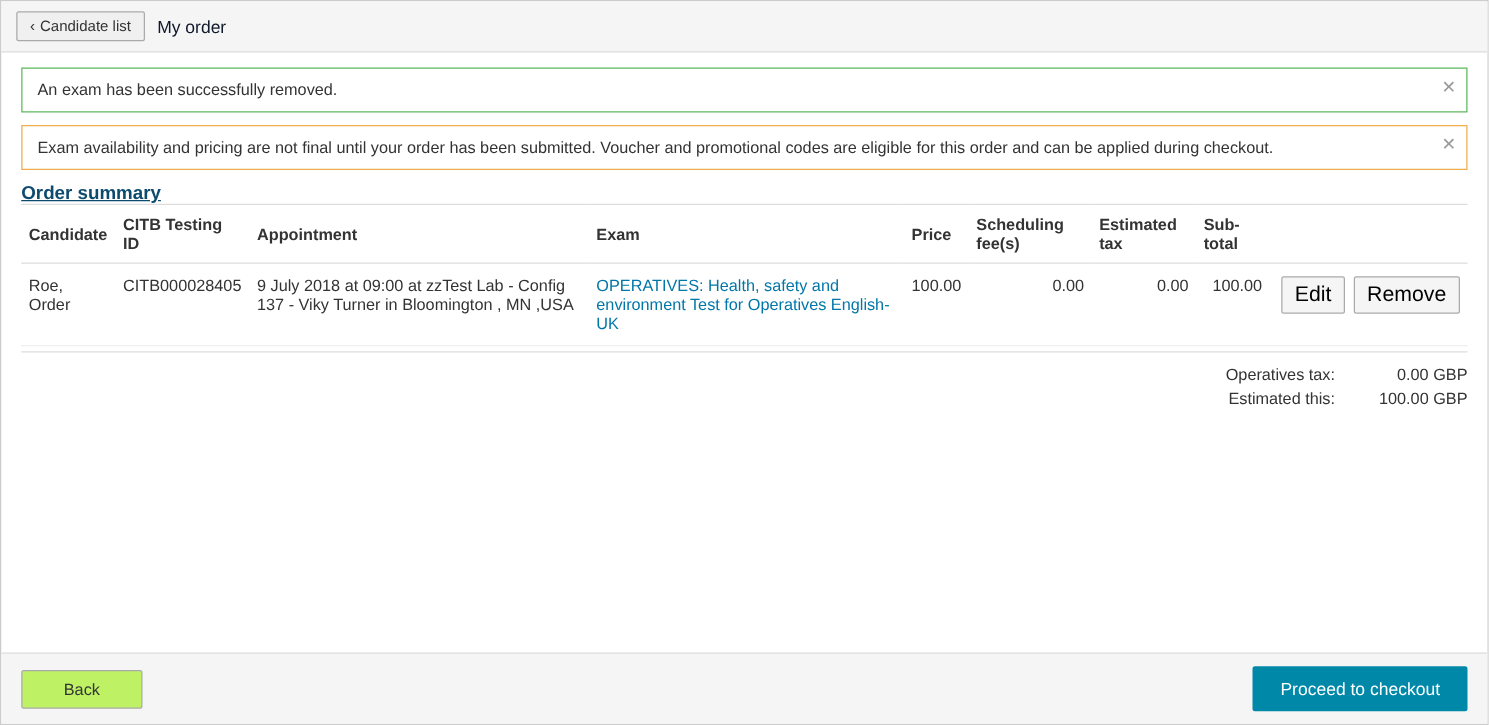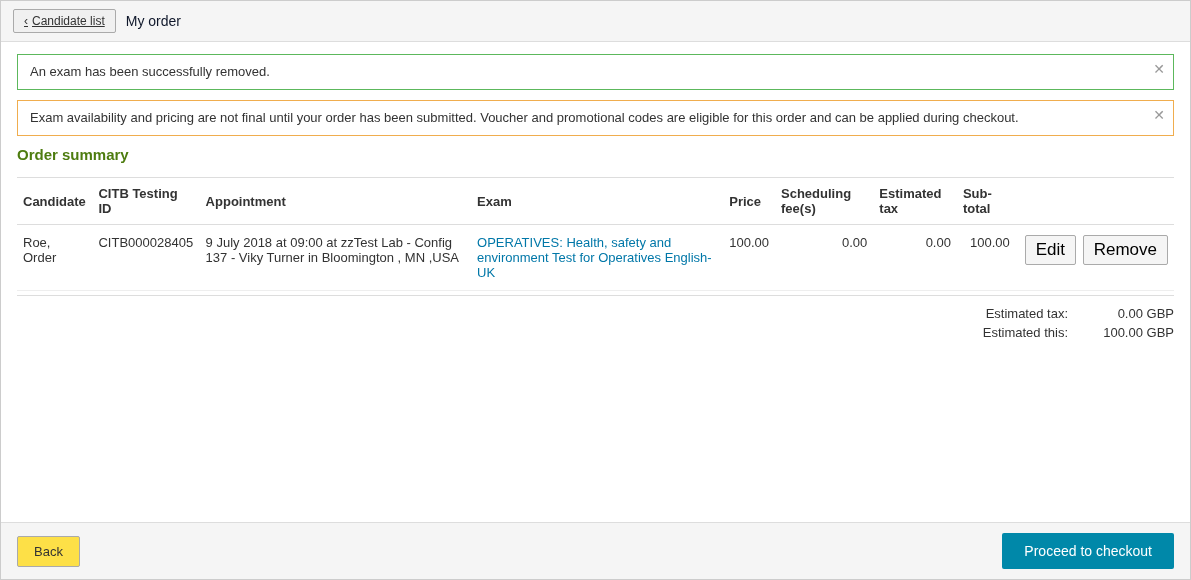--- a/index.html
+++ b/index.html
@@ -35,21 +35,20 @@
       border: 1px solid #aaa;
       background: #f0f0f0;
       padding: 4px 10px;
       font-size: 12px;
       cursor: pointer;
       color: #333;
       display: flex;
       align-items: center;
       gap: 4px;
       border-radius: 2px;
-      text-decoration: underline;
     }
     .nav-title {
       font-size: 14px;
       color: #0f172a;
       font-weight: normal;
     }
     
     .main-content {
       flex: 1;
       overflow-y: auto;
@@ -87,22 +86,23 @@
       border: none;
       padding: 0;
     }
     
     .order-section {
       background: #fff;
     }
     .order-title {
       font-size: 15px;
       font-weight: bold;
-      color: #4d7c0f;
-      margin-bottom: 14px;
+      color: #0c4a6e;
+      margin-bottom: 0;
+      text-decoration: underline;
     }
     
     .order-table {
       width: 100%;
       border-collapse: collapse;
       font-size: 13px;
     }
     .order-table thead tr {
       border-top: 1px solid #ddd;
       border-bottom: 1px solid #ddd;
@@ -170,22 +170,22 @@
       background: #f5f5f5;
       border-top: 1px solid #ddd;
       padding: 10px 16px;
       display: flex;
       justify-content: space-between;
       align-items: center;
       flex-shrink: 0;
     }
     .footer-back-btn {
       border: 1px solid #aaa;
-      background: #fde047;
-      padding: 7px 16px;
+      background: #bef264;
+      padding: 7px 33px;
       font-size: 13px;
       cursor: pointer;
       border-radius: 2px;
       color: #333;
     }
     .checkout-btn {
       background: #0088a9;
       color: #fff;
       border: none;
       padding: 10px 22px;
@@ -254,21 +254,21 @@
             <td class="actions-cell">
               <button class="action-btn">Edit</button>
               <button class="action-btn">Remove</button>
             </td>
           </tr>
         </tbody>
       </table>
 
       <div class="totals-section">
         <div class="totals-row">
-          <span class="totals-label">Estimated tax:</span>
+          <span class="totals-label">Operatives tax:</span>
           <span class="totals-value">0.00 GBP</span>
         </div>
         <div class="totals-row">
           <span class="totals-label">Estimated this:</span>
           <span class="totals-value">100.00 GBP</span>
         </div>
       </div>
     </div>
 
   </div>

